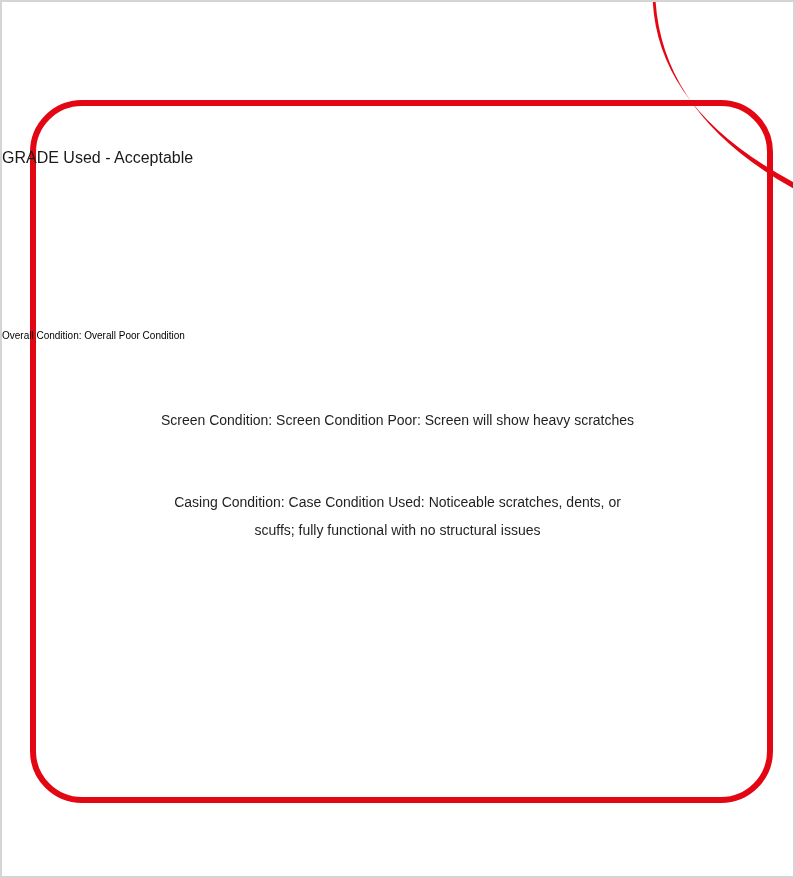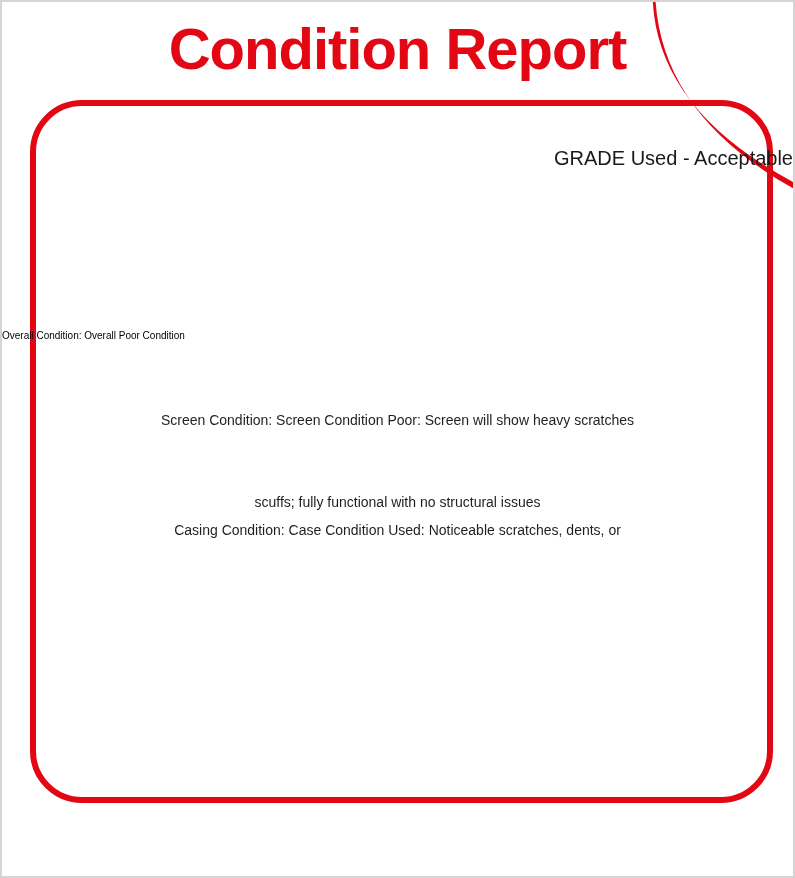--- a/index.html
+++ b/index.html
@@ -47,26 +47,25 @@
     height: 703px;
     border: 6px solid var(--accent);
     border-radius: 52px;
     background: transparent;
   }
   .grade-heading {
     position: absolute;
     top: 141px;
     left: 0;
     width: 100%;
-    text-align: right;
-    font-size: 20px;
+    text-align: left;
+    font-size: 16px;
     line-height: 30px;
     font-weight: 400;
     color: #1a1a1a;
-    padding-left: 45px;
   }
   .overall-condition {
     position: absolute;
     top: 327px;
     left: 0;
     width: 100%;
     text-align: left;
     font-size: 10px;
     line-height: 14px;
     color: #000000;
@@ -83,34 +82,33 @@
   }
   .screen-condition { top: 404px; }
   .casing-condition { top: 486px; }
   .condition-paragraph .line { display: block; }
 </style>
 </head>
 <body>
 
 <div class="page">
 
-  <h1 class="report-title">Condition Report</h1>
 
   <svg class="swoosh" viewBox="0 0 795 878" xmlns="http://www.w3.org/2000/svg" aria-hidden="true">
     <path class="swoosh-path" d="M 650.8 0 Q 657 110 795 182 L 795 188.5 Q 662 116 653.6 0 Z"></path>
   </svg>
 
   <div class="report-box"></div>
 
   <div class="grade-heading">GRADE Used - Acceptable</div>
 
   <div class="overall-condition">Overall Condition: Overall Poor Condition</div>
 
   <div class="condition-paragraph screen-condition">
     <span class="line">Screen Condition: Screen Condition Poor: Screen will show heavy scratches</span>
   </div>
 
   <div class="condition-paragraph casing-condition">
+    <span class="line">Casing Condition: Case Condition Used: Noticeable scratches, dents, or</span>
     <span class="line">scuffs; fully functional with no structural issues</span>
-    <span class="line">Casing Condition: Case Condition Used: Noticeable scratches, dents, or</span>
   </div>
 
 </div>
 
 </body></html>

